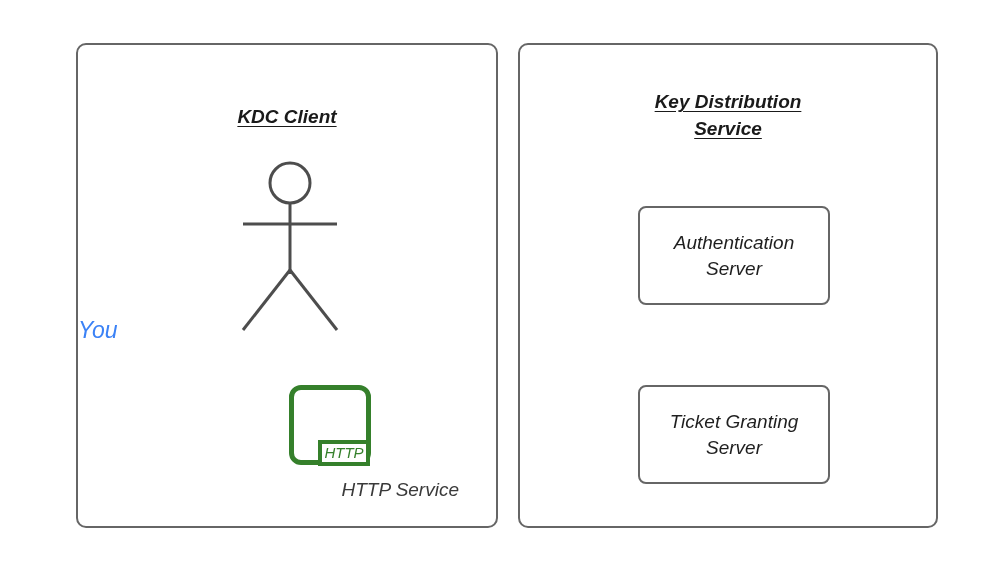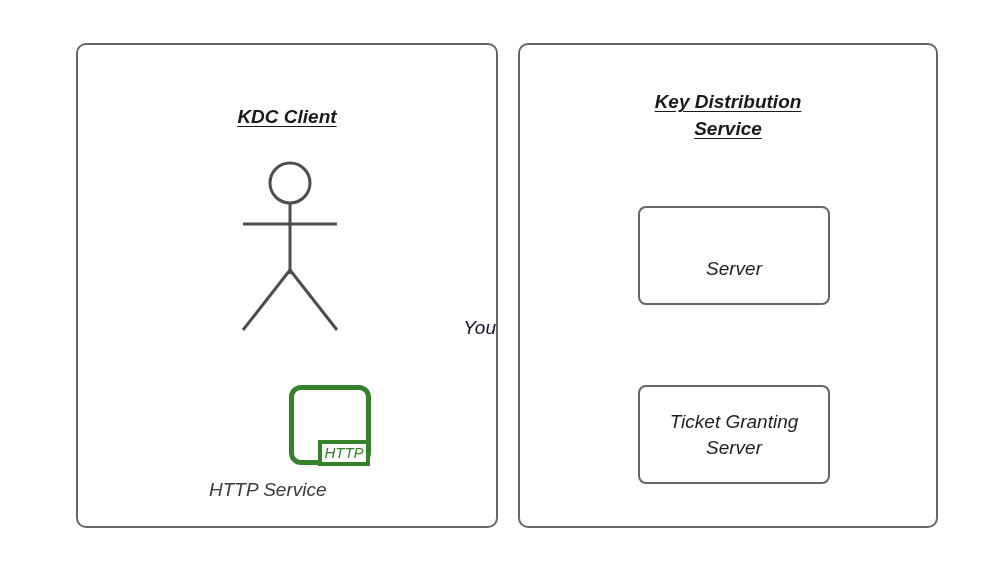--- a/index.html
+++ b/index.html
@@ -68,23 +68,23 @@
     left: 147px;
     top: 112px;
     width: 130px;
     height: 185px;
   }
   .figure-caption {
     position: absolute;
     left: 0;
     right: 0;
     top: 272px;
-    text-align: right;
-    font-size: 19px;
-    color: #0f172a;
+    text-align: left;
+    font-size: 23px;
+    color: #3b82f6;
   }
 
   
   .http-icon {
     position: absolute;
     left: 171px;
     top: 340px;
     width: 90px;
     height: 86px;
     margin-left: 40px;
@@ -114,21 +114,21 @@
     font-weight: normal;
     line-height: 18px;
     text-align: center;
     letter-spacing: 0px;
   }
   .http-caption {
     position: absolute;
     left: -80px;
     right: -80px;
     top: 94px;
-    text-align: left;
+    text-align: right;
     font-size: 19px;
     color: #3a3a3a;
     white-space: nowrap;
   }
 
   
   .server-box {
     position: absolute;
     box-sizing: border-box;
     border: 2px solid #666666;
@@ -189,21 +189,21 @@
 
   <div class="panel panel-right">
 
     <div class="panel-title">
       <span>Key Distribution</span><br>
       <span>Service</span>
     </div>
 
     <div class="server-box server-auth">
       <div>
-        <br>
+        <span>Authentication</span><br>
         <span>Server</span>
       </div>
     </div>
 
     <div class="server-box server-tgs">
       <div>
         <span>Ticket Granting</span><br>
         <span>Server</span>
       </div>
     </div>

